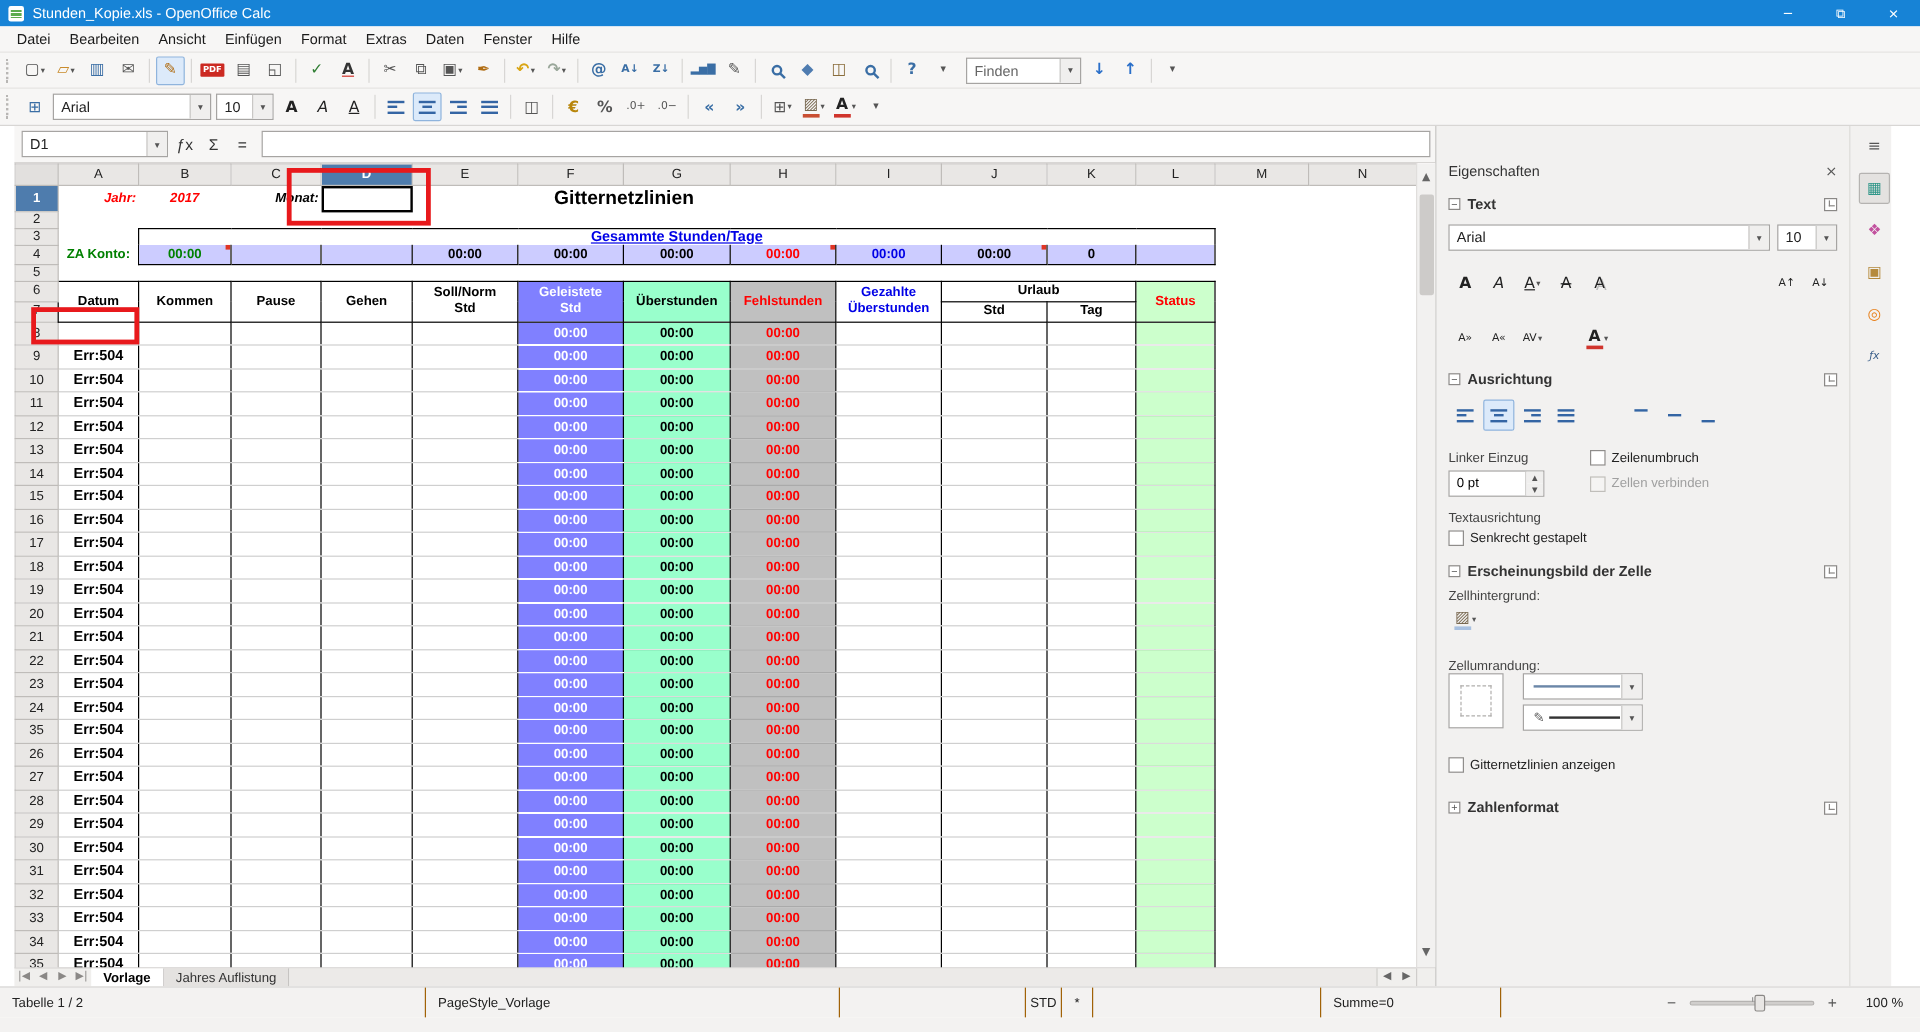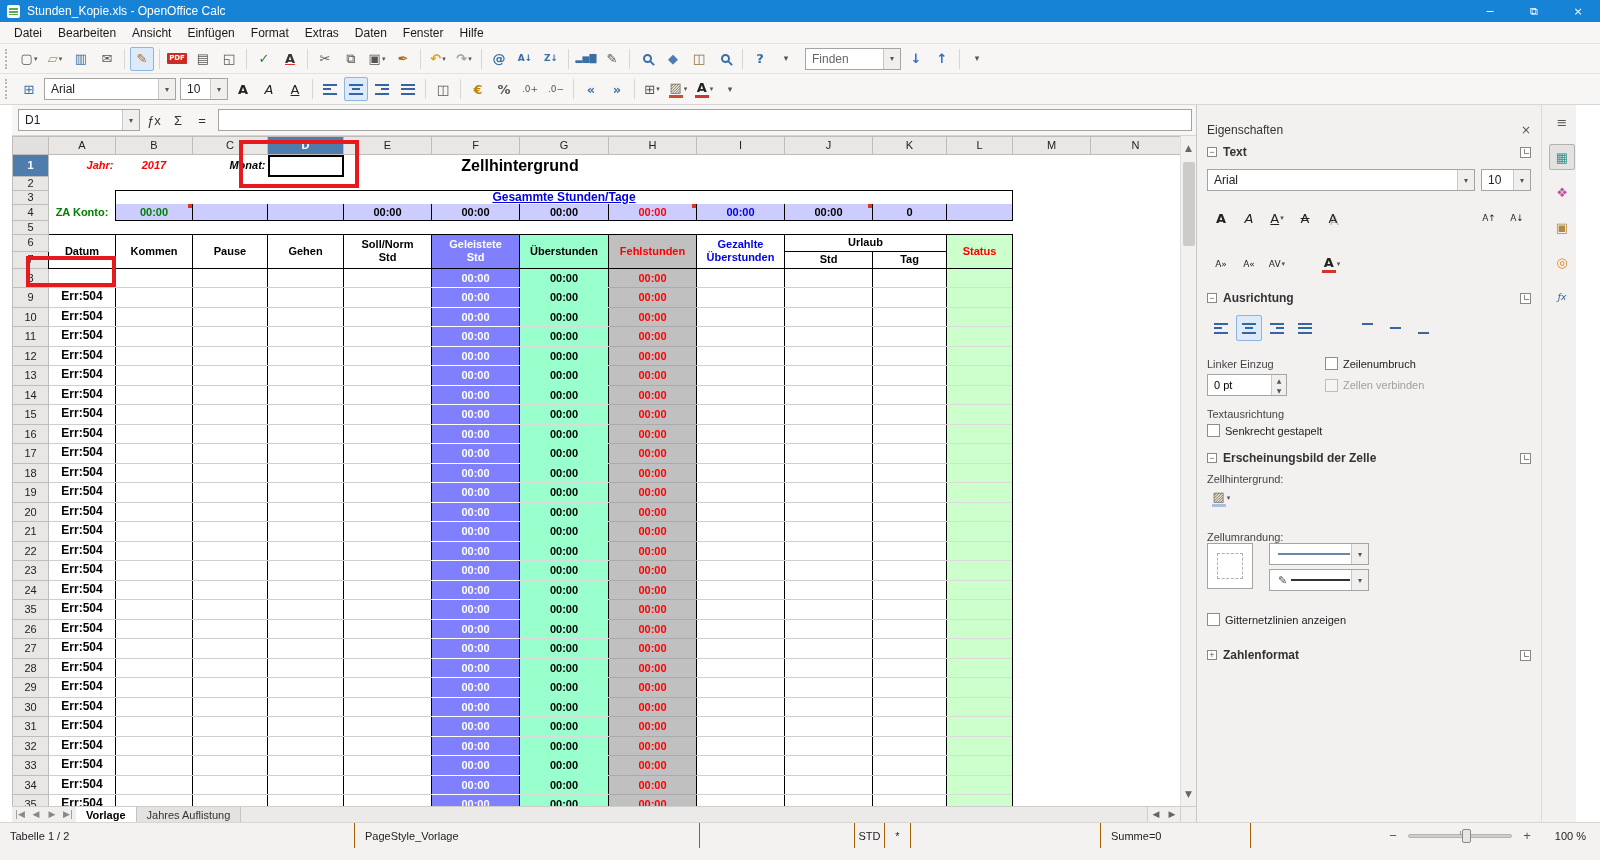--- a/index.html
+++ b/index.html
@@ -104,21 +104,21 @@
 #bottom-strip{position:absolute;top:848px;left:0;width:1600px;height:12px;background:#f3f2f1}
 #zoom-group{margin-left:auto;display:flex;align-items:center;gap:8px;padding-right:14px}
 .zbtn{font-size:13px;color:#555;width:14px;text-align:center}
 .ztrack{width:104px;height:4px;background:#d0cecc;border:1px solid #b5b3b1;position:relative;border-radius:2px}
 .znotch{position:absolute;left:50%;top:-4px;width:1px;height:4px;background:#999}
 .zthumb{position:absolute;left:52%;top:-6px;width:9px;height:14px;background:#e8e6e4;border:1px solid #8a8886;border-radius:2px}
 #zoom-text{width:44px;text-align:right}
 
 #sidebar{width:416px;display:flex;background:#f2f1f0;border-left:1px solid #c9c7c5}
 #sidebar-panel{width:344px;padding:0 10px;display:flex;flex-direction:column;flex:none;overflow:hidden}
-.sb-header{height:24px;margin-top:8px;display:flex;align-items:flex-end;justify-content:space-between;color:#333}
+.sb-header{height:24px;margin-top:26px;display:flex;align-items:center;justify-content:space-between;color:#333}
 .sb-x{color:#555;font-size:12px;font-family:"DejaVu Sans",sans-serif}
 .sb-sec{display:flex;align-items:center;gap:6px;font-weight:bold;color:#333;height:22px}
 .expbox{width:10px;height:10px;border:1px solid #8a8886;font-size:9px;line-height:8px;text-align:center;color:#555;background:#fff;font-weight:normal}
 .launcher{margin-left:auto;width:11px;height:11px;border:1px solid #8a8886;position:relative;background:#fff}
 .launcher::after{content:"";position:absolute;right:1px;top:1px;width:4px;height:4px;border-left:1px solid #8a8886;border-bottom:1px solid #8a8886}
 .sb-row{display:flex;align-items:center}
 .sb-label{font-size:11px;color:#444}
 .scombo{position:relative;height:22px;background:#fff;border:1px solid #a6a4a2;display:flex;align-items:center;padding:0 20px 0 6px;font-size:12px;color:#222;white-space:nowrap;overflow:hidden}
 .scombo::after{content:"▾";font-family:"DejaVu Sans",sans-serif;position:absolute;right:0;top:0;bottom:0;width:16px;background:#f0efee;border-left:1px solid #c9c7c5;color:#555;font-size:8px;display:flex;align-items:center;justify-content:center}
 #sb-font-name{flex:1}
@@ -453,21 +453,21 @@
               <td class="colhdr">M</td>
               <td class="colhdr">N</td>
             </tr>
             <tr style="height: 22px;">
               <td class="rowhdr hdrsel">1</td>
               <td class="r bold ital red">Jahr:</td>
               <td class="c bold ital red">2017</td>
               <td class="r bold ital">Monat:</td>
               <td class="cursor"></td>
               <td></td>
-              <td class="doctitle" colspan="2">Zellhintergrund</td>
+              <td class="doctitle" colspan="2">Gitternetzlinien</td>
               <td></td>
               <td></td>
               <td></td>
               <td></td>
               <td></td>
               <td></td>
               <td></td>
             </tr>
             <tr style="height: 10px;">
               <td class="rowhdr">2</td>

